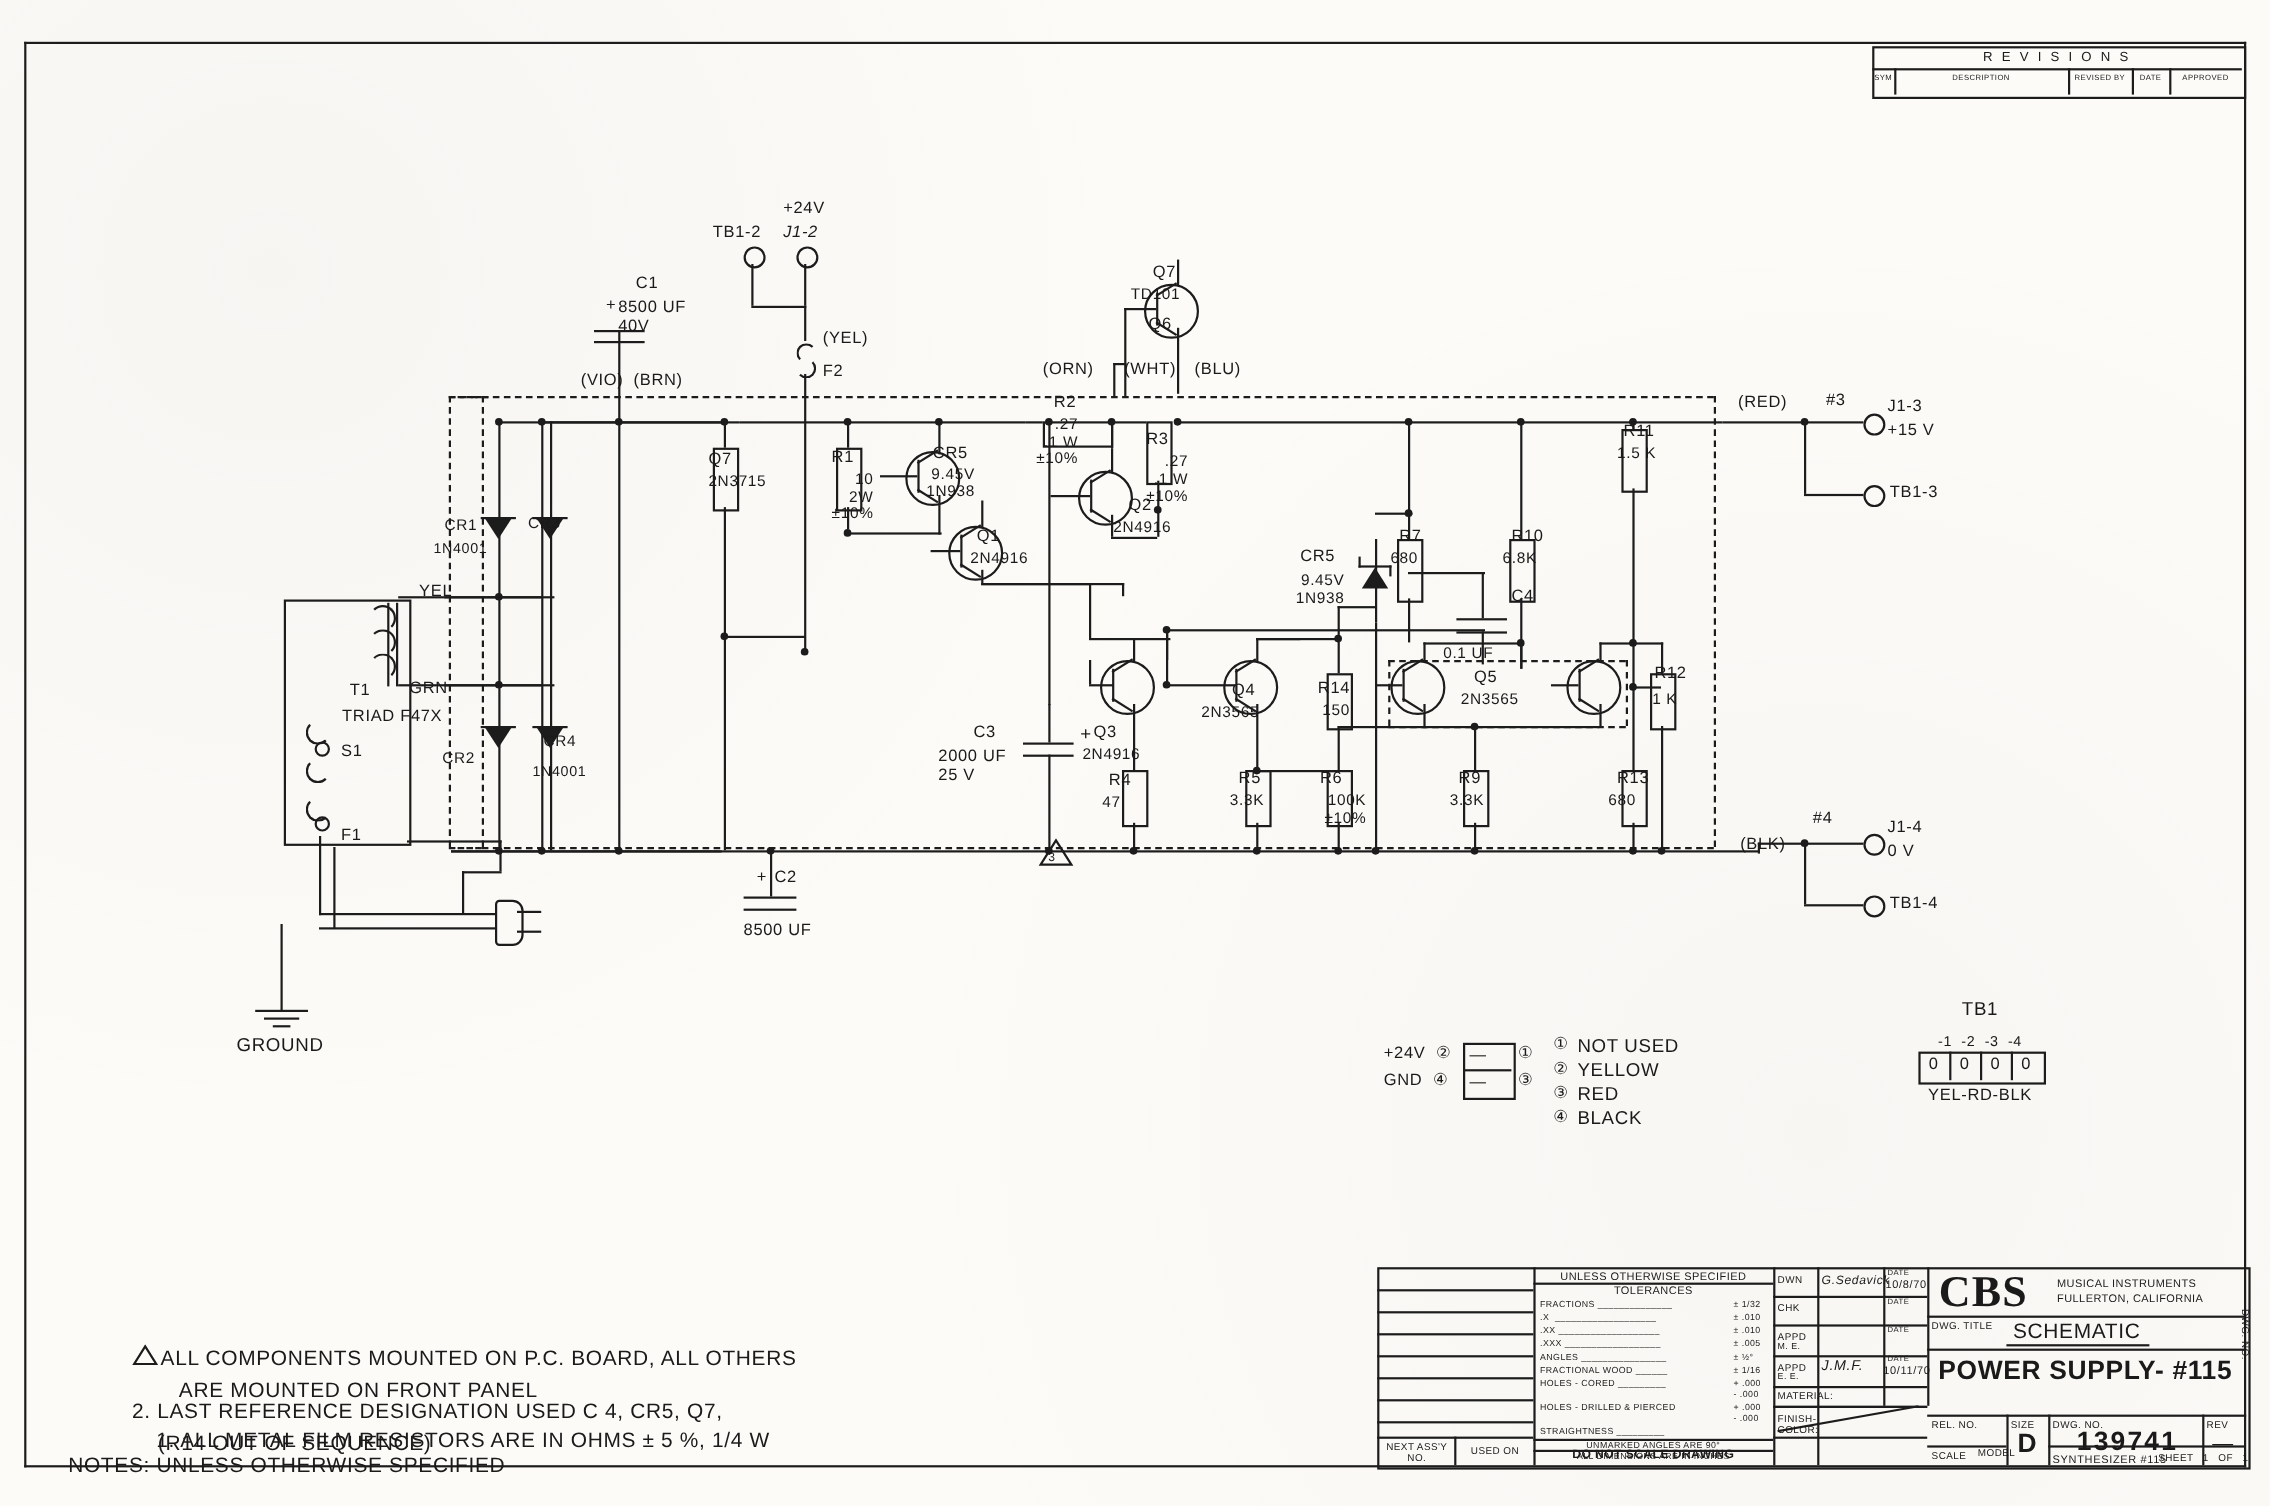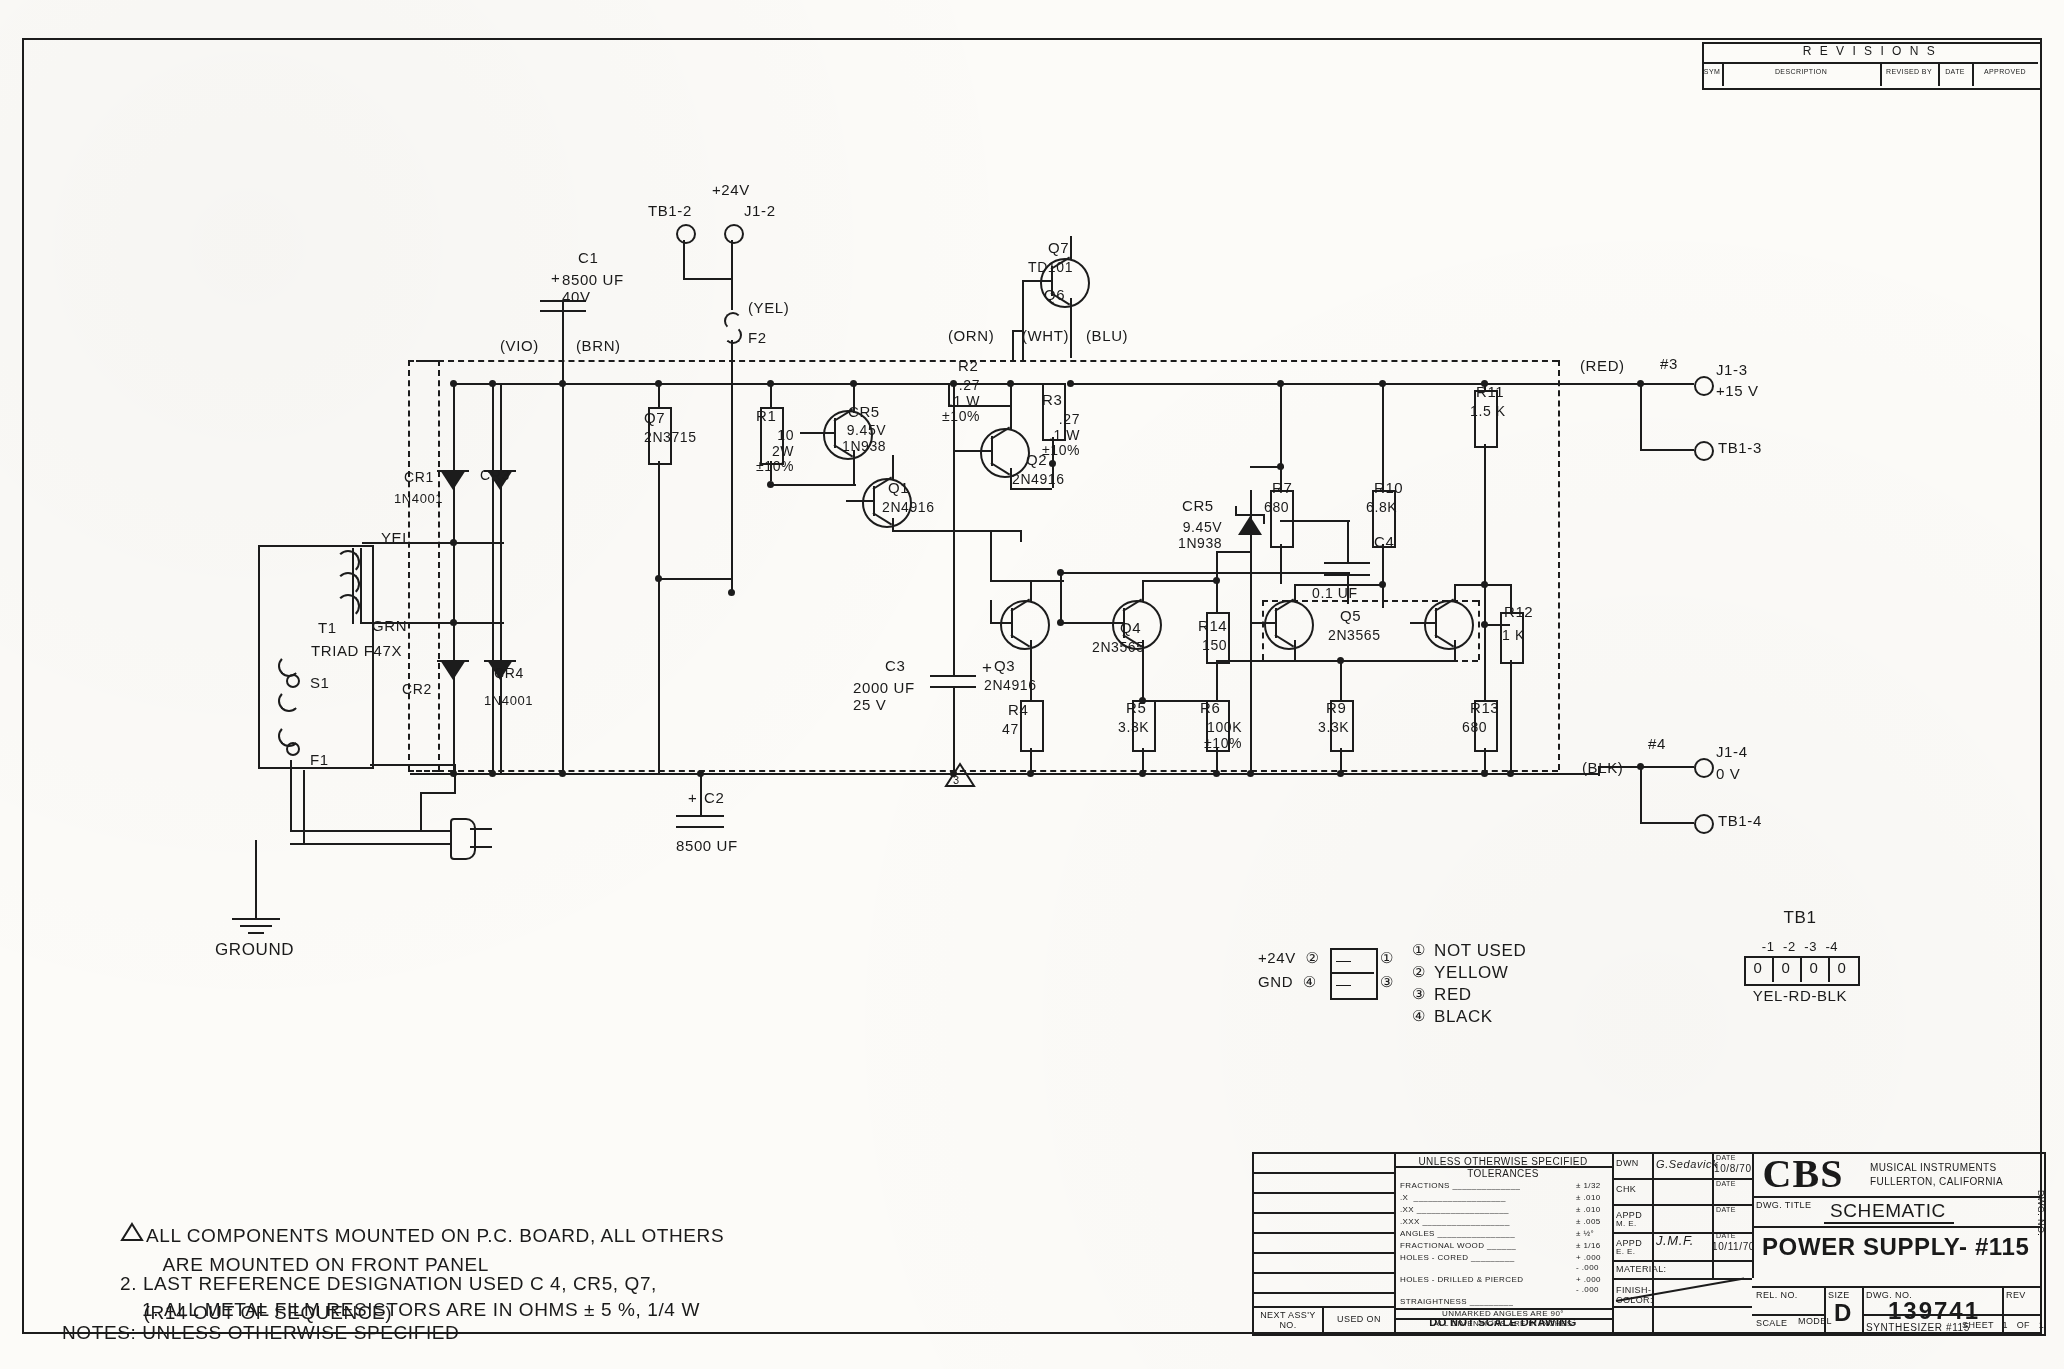--- a/index.html
+++ b/index.html
@@ -172,21 +172,21 @@
   <div class="ln h" style="left:676px;top:815px;width:48px;"></div>
   <div class="ln h" style="left:676px;top:826px;width:48px;"></div>
   <div class="t hand f13" style="left:704px;top:790px;">C2</div>
   <div class="t hand f13" style="left:688px;top:790px;">+</div>
   <div class="t hand f13" style="left:676px;top:838px;">8500 UF</div>
   <div class="dot" style="left:697px;top:770px;"></div>
 
   <div class="circ" style="left:676px;top:224px;width:16px;height:16px;"></div>
   <div class="circ" style="left:724px;top:224px;width:16px;height:16px;"></div>
   <div class="t hand f13" style="left:648px;top:203px;">TB1-2</div>
-  <div class="t hand f13" style="left:744px;top:203px;">J1-2</div>
+  <div class="t hand f13" style="left:712px;top:203px;font-style:italic;">J1-2</div>
   <div class="t hand f13" style="left:712px;top:182px;">+24V</div>
   <div class="ln v" style="left:731px;top:240px;height:38px;"></div>
   <div class="ln h" style="left:683px;top:278px;width:50px;"></div>
   <div class="ln v" style="left:683px;top:240px;height:38px;"></div>
   <div class="ln v" style="left:731px;top:278px;height:32px;"></div>
 
   <div class="circ" style="left:724px;top:312px;width:14px;height:14px;border-right-color:transparent;border-bottom-color:transparent;"></div>
   <div class="circ" style="left:724px;top:326px;width:14px;height:14px;border-left-color:transparent;border-top-color:transparent;"></div>
   <div class="ln v" style="left:731px;top:340px;height:252px;"></div>
   <div class="t hand f13" style="left:748px;top:300px;">(YEL)</div>
@@ -490,21 +490,21 @@
   <div class="t hand f13" style="left:1648px;top:736px;">#4</div>
   <div class="t hand f13" style="left:1582px;top:760px;">(BLK)</div>
   <div class="ln v" style="left:1640px;top:766px;height:56px;"></div>
   <div class="dot" style="left:1637px;top:763px;"></div>
   <div class="ln h" style="left:1640px;top:822px;width:54px;"></div>
   <div class="circ" style="left:1694px;top:814px;width:16px;height:16px;"></div>
   <div class="t hand f13" style="left:1718px;top:813px;">TB1-4</div>
 
   <div class="ln v" style="left:1566px;top:383px;height:0;"></div>
 
-  <div class="t hand f13" style="left:500px;top:338px;">(VIO)</div>
+  <div class="t hand f13" style="left:528px;top:338px;">(VIO)</div>
   <div class="t hand f13" style="left:576px;top:338px;">(BRN)</div>
   <div class="dash-h" style="left:408px;top:360px;width:36px;"></div>
 
   <div class="box" style="left:1330px;top:948px;width:44px;height:48px;"></div>
   <div class="ln h" style="left:1330px;top:972px;width:44px;"></div>
   <div class="t hand f13" style="left:1336px;top:952px;">—</div>
   <div class="t hand f13" style="left:1336px;top:976px;">—</div>
   <div class="t hand f13" style="left:1258px;top:950px;">+24V  ②</div>
   <div class="t hand f13" style="left:1258px;top:974px;">GND  ④</div>
   <div class="t hand f13" style="left:1380px;top:950px;">①</div>

